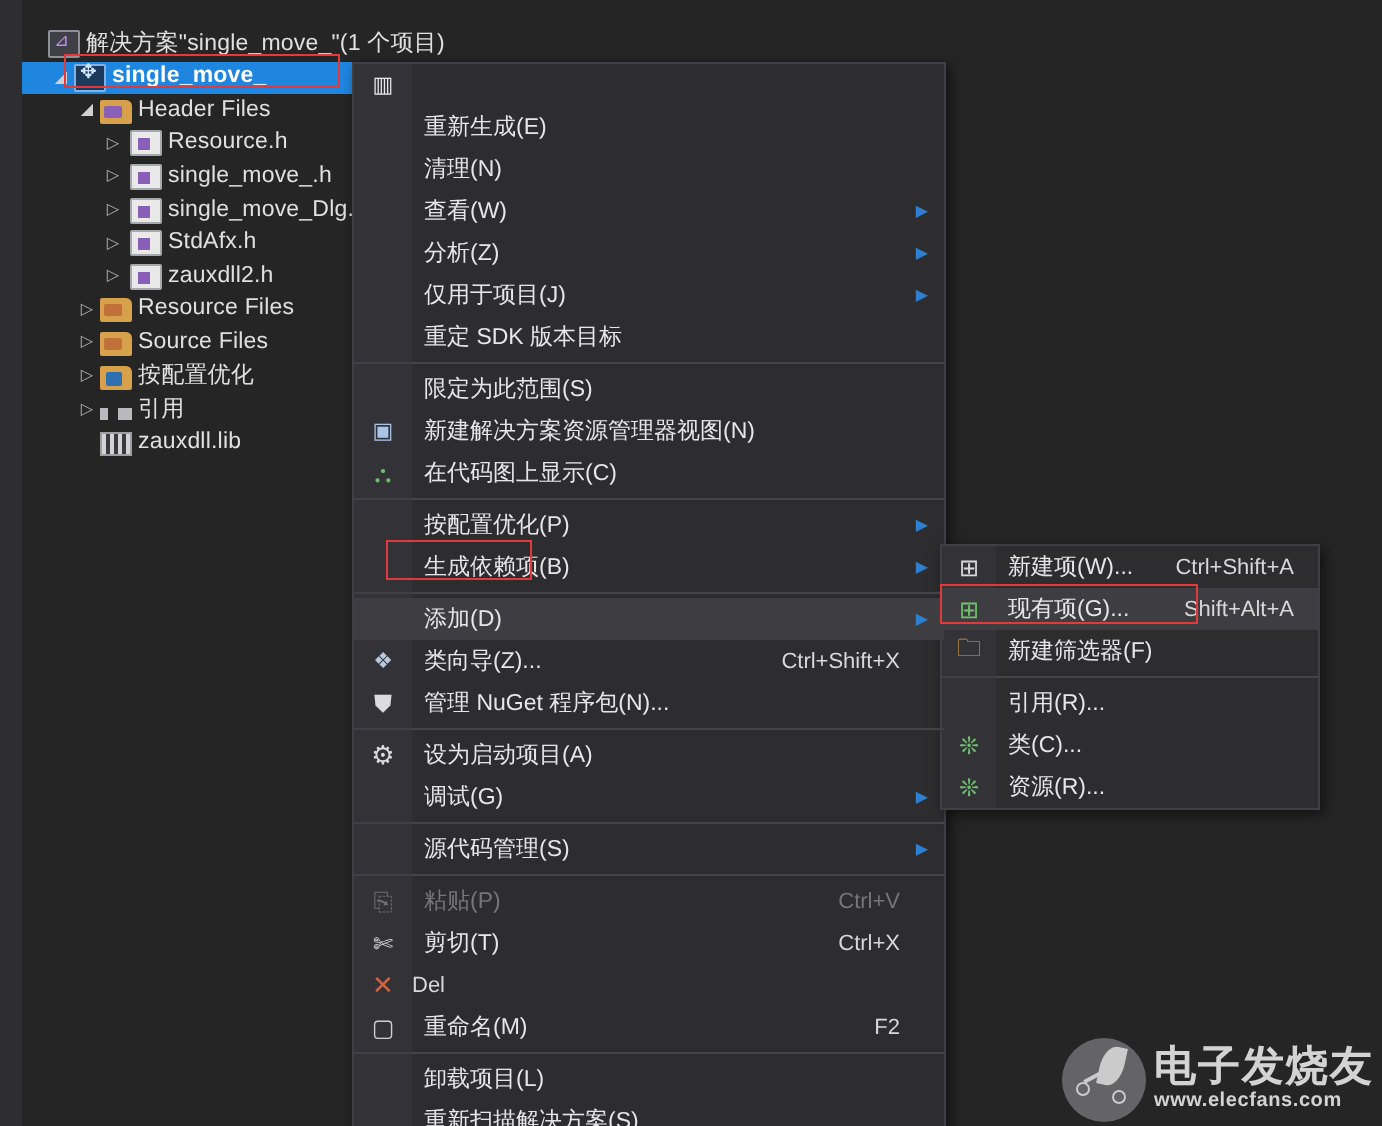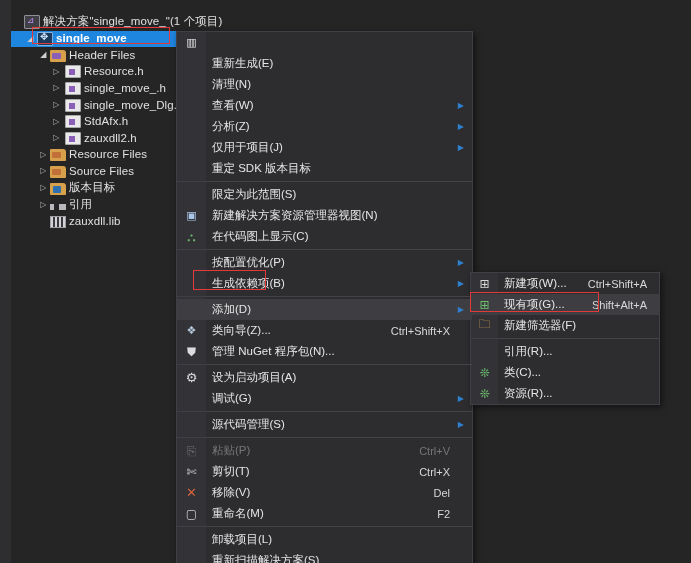--- a/index.html
+++ b/index.html
@@ -251,21 +251,21 @@
           <span class="tlabel">Resource Files</span>
         </div>
         <div class="trow" style="top: 163.4px; padding-left: 26px;">
           <span class="twist ">▷</span>
           <span class="tico ic-folder-r"></span>
           <span class="tlabel">Source Files</span>
         </div>
         <div class="trow" style="top: 180px; padding-left: 26px;">
           <span class="twist ">▷</span>
           <span class="tico ic-folder-e"></span>
-          <span class="tlabel">版本目标</span>
+          <span class="tlabel">按配置优化</span>
         </div>
         <div class="trow" style="top: 196.6px; padding-left: 26px;">
           <span class="twist ">▷</span>
           <span class="tico ic-ref"></span>
           <span class="tlabel">引用</span>
         </div>
         <div class="trow" style="top: 213.2px; padding-left: 26px;">
           <span class="twist none"></span>
           <span class="tico ic-lib"></span>
           <span class="tlabel">zauxdll.lib</span>
@@ -396,21 +396,20 @@
           <span class="mtxt">粘贴(P)</span>
           <span class="mkey">Ctrl+V</span>
         </div>
         <div class="mi">
           <span class="mic g-cut"></span>
           <span class="mtxt">剪切(T)</span>
           <span class="mkey">Ctrl+X</span>
         </div>
         <div class="mi">
           <span class="mic g-remove"></span>
-          <span class="mtxt">移除(V)</span>
           <span class="mkey">Del</span>
         </div>
         <div class="mi">
           <span class="mic g-rename"></span>
           <span class="mtxt">重命名(M)</span>
           <span class="mkey">F2</span>
         </div>
         <div class="msep">
           <div class="inner"></div>
         </div>
@@ -463,14 +462,26 @@
           <span class="mtxt">资源(R)...</span>
           <span class="mkey"></span>
         </div>
       </div>
   </div>
 
   <div class="redbox" style="left:32px;  top:27px;  width:138px; height:17px;"></div>
   <div class="redbox" style="left:193px; top:270px; width:73px;  height:20px;"></div>
   <div class="redbox" style="left:470px; top:292px; width:129px; height:20px;"></div>
 
+  <div id="watermark">
+    <div id="wm-logo">
+      <div class="leaf"></div>
+      <div class="bar"></div>
+      <div class="dot d1"></div>
+      <div class="dot d2"></div>
+    </div>
+    <div id="wm-text">
+      <div id="wm-cn">电子发烧友</div>
+      <div id="wm-url">www.elecfans.com</div>
+    </div>
+  </div>
 
 </div>
 
 </body></html>

